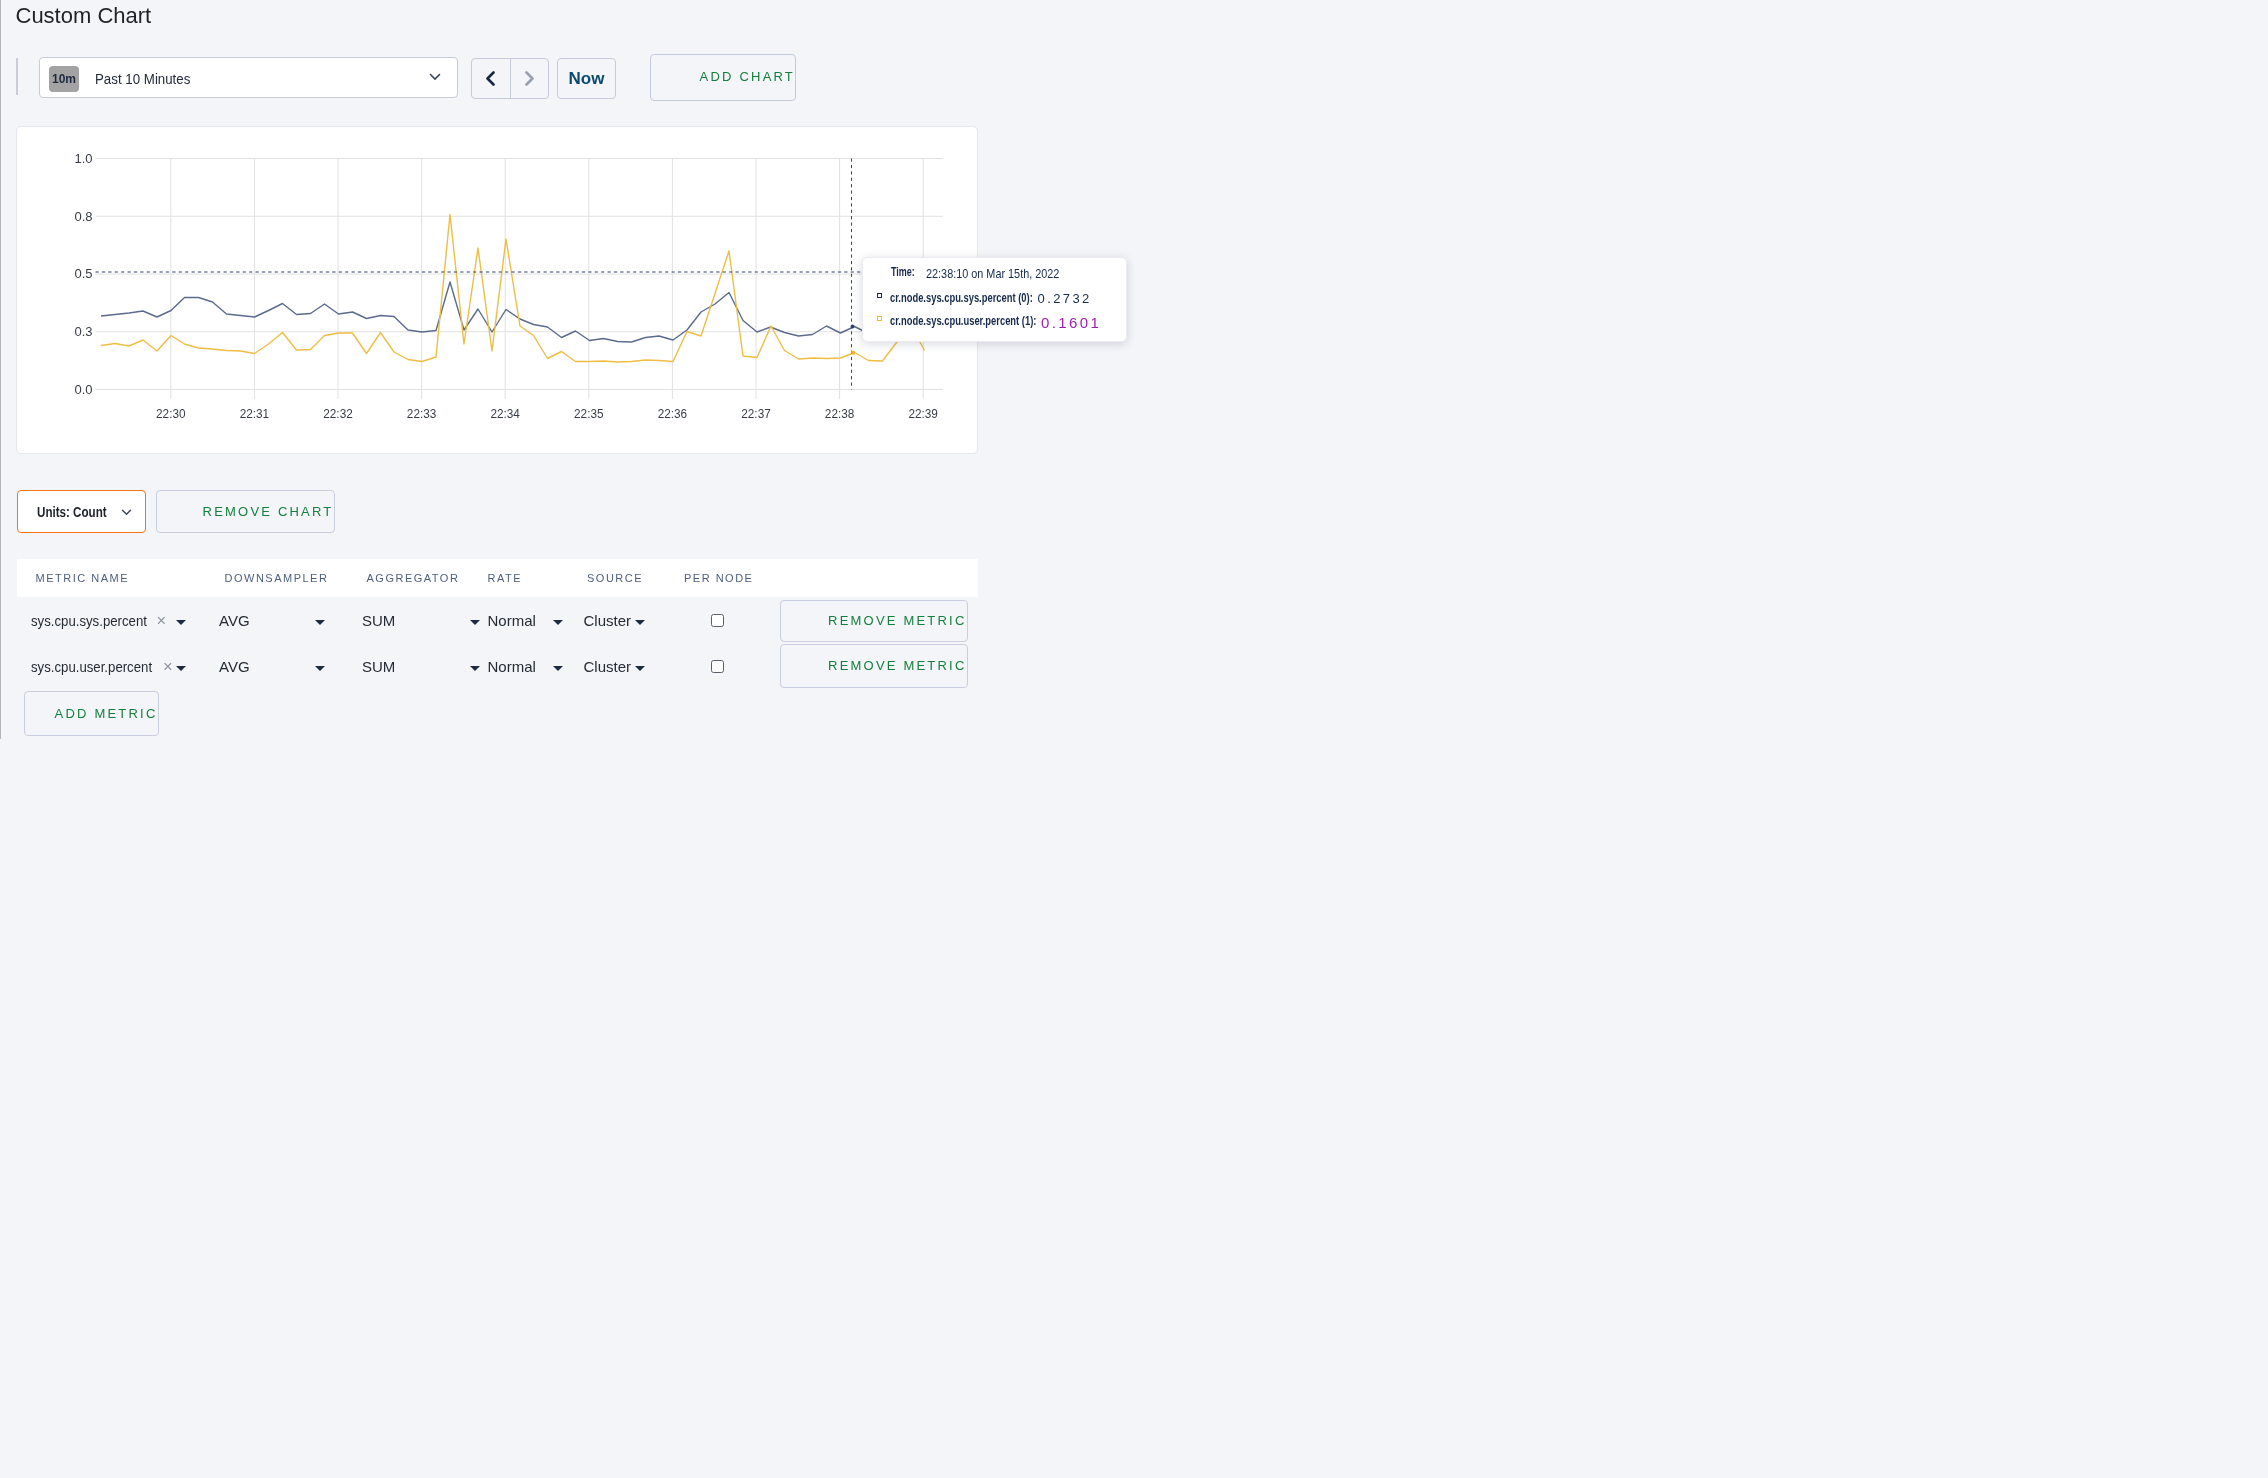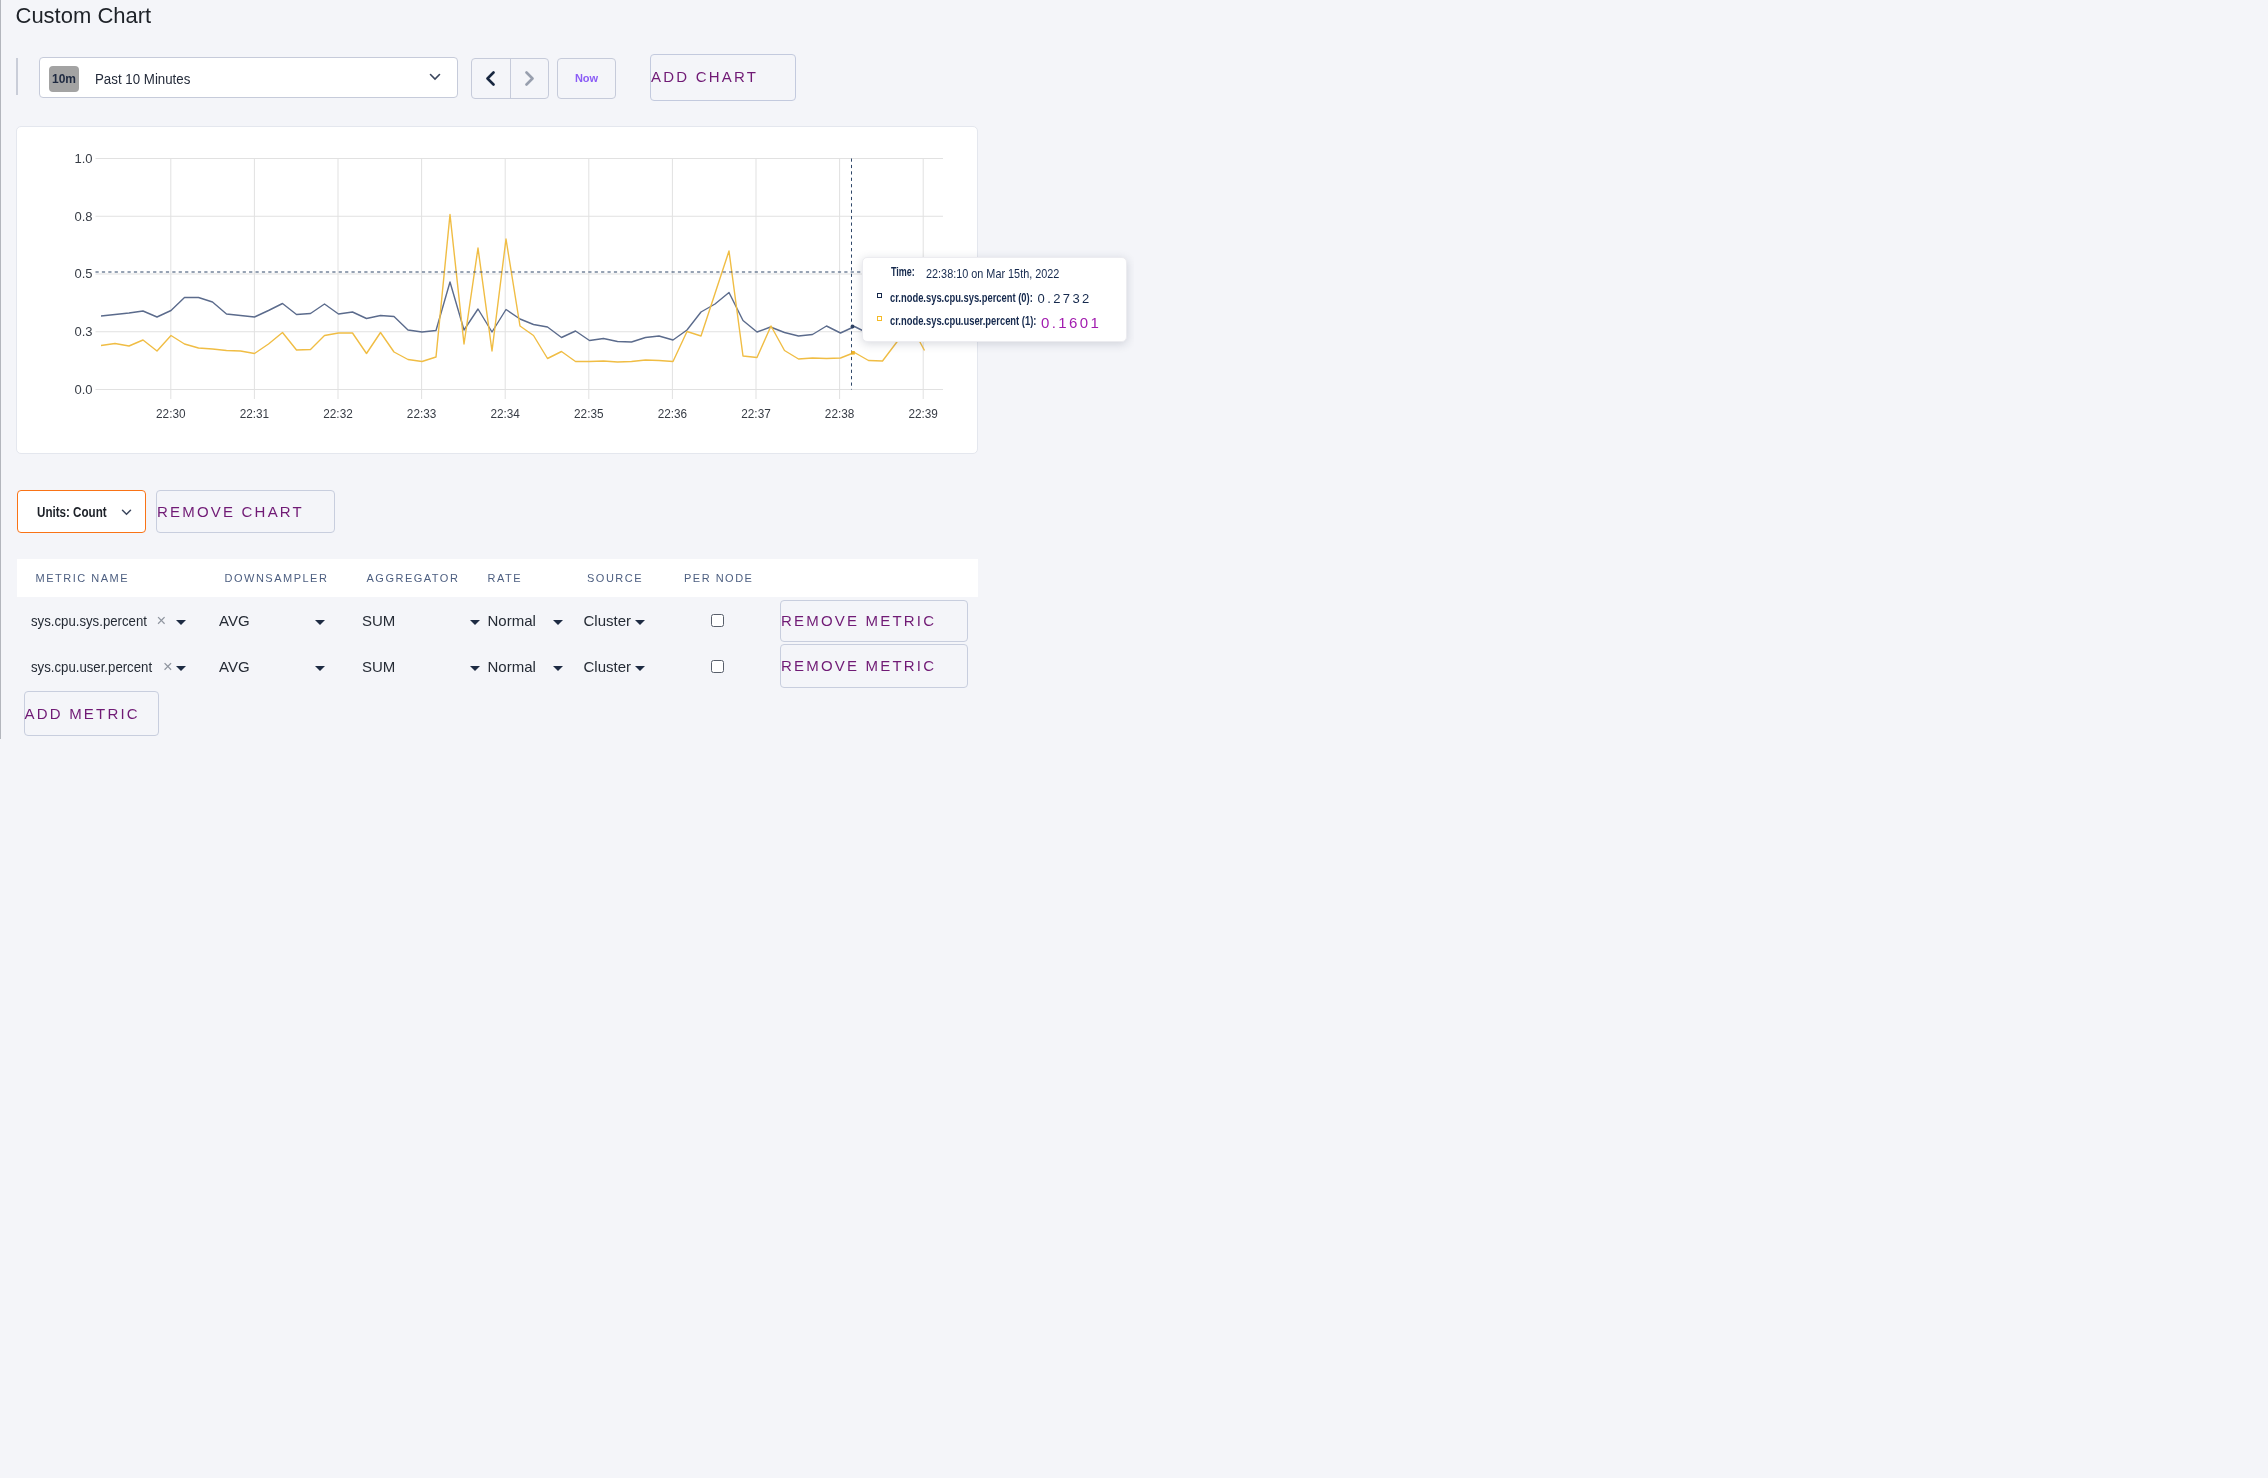--- a/index.html
+++ b/index.html
@@ -1,20 +1,20 @@
 <!DOCTYPE html>
 <html><head><meta charset="utf-8">
 <style>
 *{box-sizing:border-box;margin:0;padding:0}
 html,body{width:1134px;height:739px}
 body{background:#f4f5f9;font-family:"Liberation Sans",sans-serif;position:relative;overflow:hidden}
 .abs{position:absolute}
 .btn{position:absolute;border:1px solid #c8cede;border-radius:4px;background:transparent;
-  color:#701a75;font-family:"Liberation Sans",sans-serif;font-size:15px;letter-spacing:2.2px;
-  font-weight:500;text-align:left}
+  color:#15803d;font-family:"Liberation Sans",sans-serif;font-size:13px;letter-spacing:2.2px;
+  font-weight:500;text-align:right}
 .caret{position:absolute;width:0;height:0;border-left:5px solid transparent;
   border-right:5px solid transparent;border-top:5.5px solid #1d2b43}
 .cell{position:absolute;font-size:15px;color:#252b35}
 .hdr{position:absolute;font-size:11px;font-weight:normal;color:#4c5e80;letter-spacing:1.5px}
 .cb{position:absolute;width:13px;height:13px;border:1.5px solid #585f6b;border-radius:2.5px;background:#fff}
 </style></head>
 <body>
 <div class="abs" style="left:0;top:0;width:1px;height:739px;background:#b3b6bd"></div>
 <div class="abs" style="left:15.5px;top:2.5px;font-size:22px;color:#1e2228">Custom Chart</div>
 <div class="abs" style="left:15.5px;top:57.5px;width:2px;height:37px;background:#c9cdd8"></div>
@@ -29,21 +29,21 @@
 <div class="abs" style="left:470.5px;top:57.5px;width:78px;height:41px;border:1px solid #c6cbda;border-radius:4px">
   <div style="position:absolute;left:38.5px;top:0;width:1px;height:39px;background:#c6cbda"></div>
   <svg style="position:absolute;left:13px;top:12px" width="11" height="15" viewBox="0 0 11 15">
     <path d="M8.5 1.5 L2.5 7.5 L8.5 13.5" fill="none" stroke="#17263f" stroke-width="2.6" stroke-linecap="round" stroke-linejoin="round"></path>
     </svg>
   <svg style="position:absolute;left:52px;top:12px" width="11" height="15" viewBox="0 0 11 15">
     <path d="M2.5 1.5 L8.5 7.5 L2.5 13.5" fill="none" stroke="#989fae" stroke-width="2.6" stroke-linecap="round" stroke-linejoin="round"></path>
     </svg>
 </div>
 <div class="abs" style="left:557px;top:57.5px;width:59px;height:41px;border:1px solid #c6cbda;border-radius:4px;
-  font-size:11px;font-weight:bold;color:#8b5cf6;text-align:center;line-height:39px">Now</div>
+  font-size:17px;font-weight:bold;color:#0c4a6e;text-align:center;line-height:39px">Now</div>
 <div class="btn" style="left:650px;top:54px;width:146px;height:46.5px;line-height:44.5px;border-color:#c3cade">ADD CHART</div>
 <div class="abs" style="left:15.5px;top:125.5px;width:962px;height:328.5px;background:#fff;border:1px solid #e4e7ee;border-radius:5px"></div>
 <svg class="abs" style="left:15.5px;top:125.5px" width="962" height="328.5" viewBox="0 0 962 328.5">
 <line x1="79.5" y1="32.50" x2="927.0" y2="32.50" stroke="#e1e1e1" stroke-width="1"></line>
 <text x="67.5" y="36.90" text-anchor="middle" font-size="13" fill="#373c45">1.0</text>
 <line x1="79.5" y1="90.25" x2="927.0" y2="90.25" stroke="#e1e1e1" stroke-width="1"></line>
 <text x="67.5" y="94.65" text-anchor="middle" font-size="13" fill="#373c45">0.8</text>
 <line x1="79.5" y1="148.00" x2="927.0" y2="148.00" stroke="#e1e1e1" stroke-width="1"></line>
 <text x="67.5" y="152.40" text-anchor="middle" font-size="13" fill="#373c45">0.5</text>
 <line x1="79.5" y1="205.75" x2="927.0" y2="205.75" stroke="#e1e1e1" stroke-width="1"></line>

